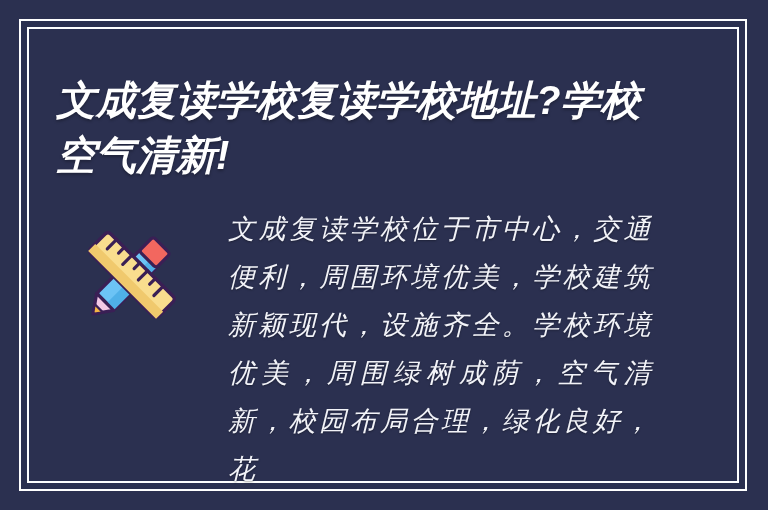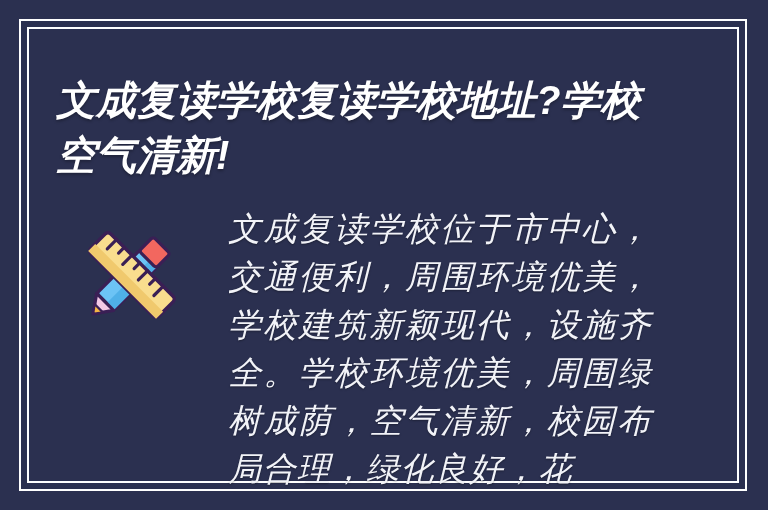--- a/index.html
+++ b/index.html
@@ -82,21 +82,21 @@
   }
   .icon-wrap svg { display: block; width: 112px; height: 112px; }
 
   .body-text {
     position: absolute;
     left: 172px;
     top: 0px;
     width: 424px;
     color: #f2f3f8;
     font-family: "DejaVu Serif", "Liberation Serif", serif;
-    font-size: 33px;
+    font-size: 27px;
     font-style: italic;
     font-weight: 400;
     line-height: 48px;
     letter-spacing: 1.5px;
     text-align: justify;
     text-justify: inter-character;
     word-break: break-all;
     text-shadow: 0 1px 2px rgba(0,0,0,0.35);
   }
 </style>

